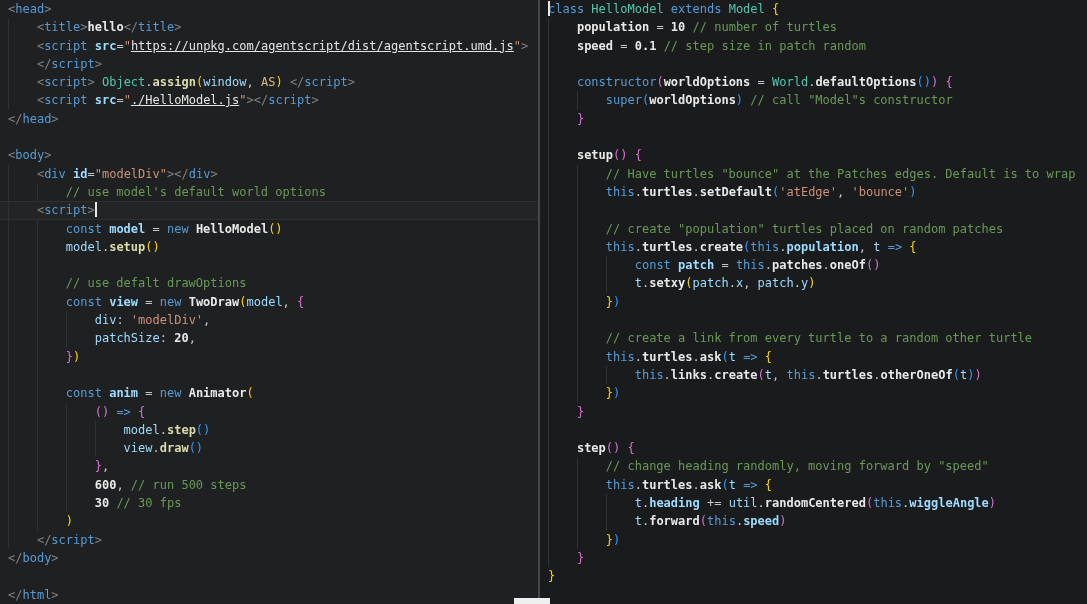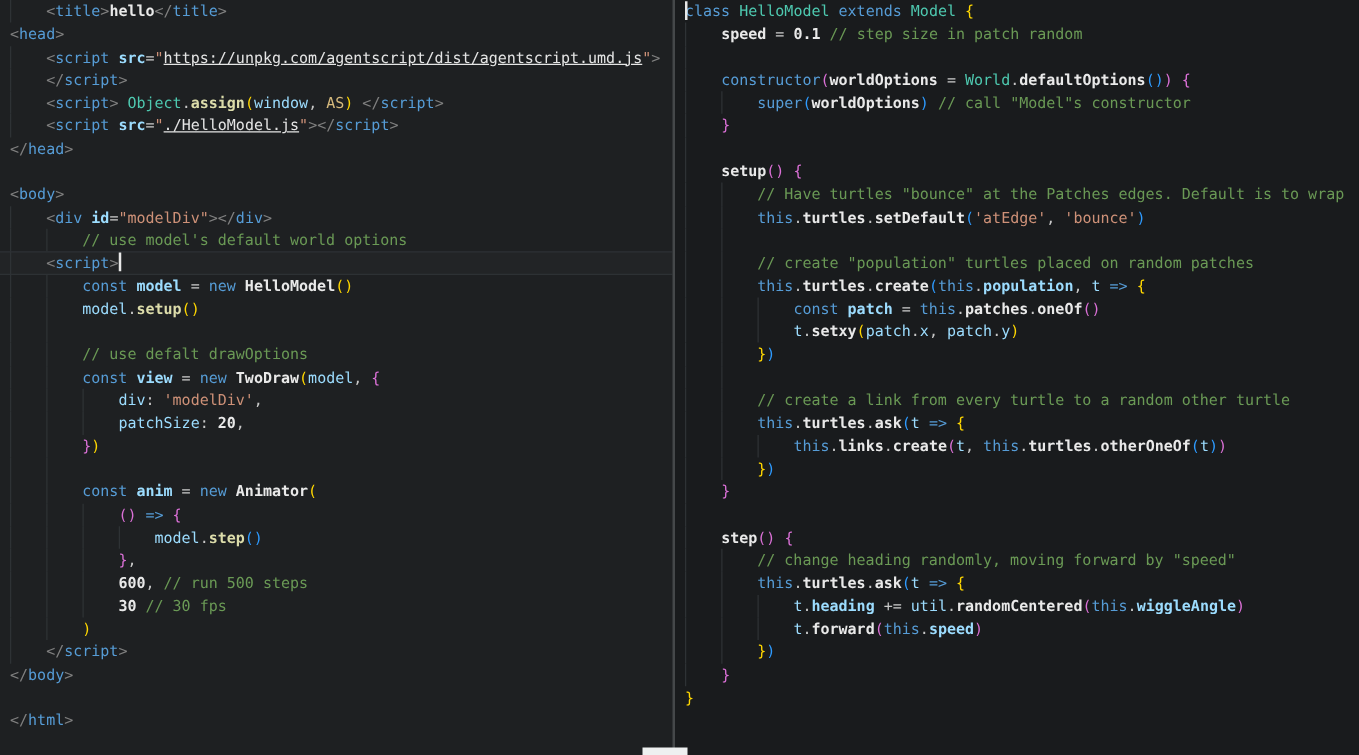--- a/index.html
+++ b/index.html
@@ -48,22 +48,22 @@
   .tk-b3{color:#2e9bff}
   .hbar{
     position:absolute;left:514px;top:598px;width:36px;height:6px;
     background:#eef0f0;z-index:6;
   }
 </style>
 </head>
 <body>
 
 <div class="editor left">
+    <div class="line"><span class="tk-g">&lt;</span><span class="tk-tag">head</span><span class="tk-g">&gt;</span></div>
     <div class="line"><i class="guide" style="left: calc(0ch + 8px);"></i><span class="tk-p">    </span><span class="tk-g">&lt;</span><span class="tk-tag">title</span><span class="tk-g">&gt;</span><span class="tk-w">hello</span><span class="tk-g">&lt;/</span><span class="tk-tag">title</span><span class="tk-g">&gt;</span></div>
-    <div class="line"><span class="tk-g">&lt;</span><span class="tk-tag">head</span><span class="tk-g">&gt;</span></div>
     <div class="line"><i class="guide" style="left: calc(0ch + 8px);"></i><span class="tk-p">    </span><span class="tk-g">&lt;</span><span class="tk-tag">script</span><span class="tk-p"> </span><span class="tk-attr">src</span><span class="tk-p">=</span><span class="tk-str">"</span><span class="tk-lnk">https://unpkg.com/agentscript/dist/agentscript.umd.js</span><span class="tk-str">"</span><span class="tk-g">&gt;</span></div>
     <div class="line"><i class="guide" style="left: calc(0ch + 8px);"></i><span class="tk-p">    </span><span class="tk-g">&lt;/</span><span class="tk-tag">script</span><span class="tk-g">&gt;</span></div>
     <div class="line"><i class="guide" style="left: calc(0ch + 8px);"></i><span class="tk-p">    </span><span class="tk-g">&lt;</span><span class="tk-tag">script</span><span class="tk-g">&gt;</span><span class="tk-p"> </span><span class="tk-cls">Object</span><span class="tk-p">.</span><span class="tk-fn">assign</span><span class="tk-b1">(</span><span class="tk-v">window</span><span class="tk-p">, </span><span class="tk-orng">AS</span><span class="tk-b1">)</span><span class="tk-p"> </span><span class="tk-g">&lt;/</span><span class="tk-tag">script</span><span class="tk-g">&gt;</span></div>
     <div class="line"><i class="guide" style="left: calc(0ch + 8px);"></i><span class="tk-p">    </span><span class="tk-g">&lt;</span><span class="tk-tag">script</span><span class="tk-p"> </span><span class="tk-attr">src</span><span class="tk-p">=</span><span class="tk-str">"</span><span class="tk-lnk">./HelloModel.js</span><span class="tk-str">"</span><span class="tk-g">&gt;&lt;/</span><span class="tk-tag">script</span><span class="tk-g">&gt;</span></div>
     <div class="line"><span class="tk-g">&lt;/</span><span class="tk-tag">head</span><span class="tk-g">&gt;</span></div>
     <div class="line"></div>
     <div class="line"><span class="tk-g">&lt;</span><span class="tk-tag">body</span><span class="tk-g">&gt;</span></div>
     <div class="line"><i class="guide" style="left: calc(0ch + 8px);"></i><span class="tk-p">    </span><span class="tk-g">&lt;</span><span class="tk-tag">div</span><span class="tk-p"> </span><span class="tk-attr">id</span><span class="tk-p">=</span><span class="tk-str">"modelDiv"</span><span class="tk-g">&gt;&lt;/</span><span class="tk-tag">div</span><span class="tk-g">&gt;</span></div>
     <div class="line"><i class="guide" style="left: calc(0ch + 8px);"></i><i class="guide" style="left: calc(4ch + 8px);"></i><span class="tk-p">        </span><span class="tk-cmt">// use model's default world options</span></div>
     <div class="line hl"><i class="guide" style="left: calc(0ch + 8px);"></i><span class="tk-p">    </span><span class="tk-g">&lt;</span><span class="tk-tag">script</span><span class="tk-g">&gt;</span><span class="cursor"></span></div>
@@ -72,32 +72,34 @@
     <div class="line"><i class="guide" style="left: calc(0ch + 8px);"></i><i class="guide" style="left: calc(4ch + 8px);"></i></div>
     <div class="line"><i class="guide" style="left: calc(0ch + 8px);"></i><i class="guide" style="left: calc(4ch + 8px);"></i><span class="tk-p">        </span><span class="tk-cmt">// use defalt drawOptions</span></div>
     <div class="line"><i class="guide" style="left: calc(0ch + 8px);"></i><i class="guide" style="left: calc(4ch + 8px);"></i><span class="tk-p">        </span><span class="tk-kw">const</span><span class="tk-p"> </span><span class="tk-vb">view</span><span class="tk-p"> = </span><span class="tk-kw">new</span><span class="tk-p"> </span><span class="tk-w">TwoDraw</span><span class="tk-b1">(</span><span class="tk-v">model</span><span class="tk-p">, </span><span class="tk-b2">{</span></div>
     <div class="line"><i class="guide" style="left: calc(0ch + 8px);"></i><i class="guide" style="left: calc(4ch + 8px);"></i><i class="guide" style="left: calc(8ch + 8px);"></i><span class="tk-p">            </span><span class="tk-v">div</span><span class="tk-p">: </span><span class="tk-str">'modelDiv'</span><span class="tk-p">,</span></div>
     <div class="line"><i class="guide" style="left: calc(0ch + 8px);"></i><i class="guide" style="left: calc(4ch + 8px);"></i><i class="guide" style="left: calc(8ch + 8px);"></i><span class="tk-p">            </span><span class="tk-v">patchSize</span><span class="tk-p">: </span><span class="tk-w">20</span><span class="tk-p">,</span></div>
     <div class="line"><i class="guide" style="left: calc(0ch + 8px);"></i><i class="guide" style="left: calc(4ch + 8px);"></i><span class="tk-p">        </span><span class="tk-b2">}</span><span class="tk-b1">)</span></div>
     <div class="line"><i class="guide" style="left: calc(0ch + 8px);"></i><i class="guide" style="left: calc(4ch + 8px);"></i></div>
     <div class="line"><i class="guide" style="left: calc(0ch + 8px);"></i><i class="guide" style="left: calc(4ch + 8px);"></i><span class="tk-p">        </span><span class="tk-kw">const</span><span class="tk-p"> </span><span class="tk-vb">anim</span><span class="tk-p"> = </span><span class="tk-kw">new</span><span class="tk-p"> </span><span class="tk-w">Animator</span><span class="tk-b1">(</span></div>
     <div class="line"><i class="guide" style="left: calc(0ch + 8px);"></i><i class="guide" style="left: calc(4ch + 8px);"></i><i class="guide" style="left: calc(8ch + 8px);"></i><span class="tk-p">            </span><span class="tk-b2">()</span><span class="tk-p"> </span><span class="tk-kw">=&gt;</span><span class="tk-p"> </span><span class="tk-b2">{</span></div>
     <div class="line"><i class="guide" style="left: calc(0ch + 8px);"></i><i class="guide" style="left: calc(4ch + 8px);"></i><i class="guide" style="left: calc(8ch + 8px);"></i><i class="guide" style="left: calc(12ch + 8px);"></i><span class="tk-p">                </span><span class="tk-v">model</span><span class="tk-p">.</span><span class="tk-fn">step</span><span class="tk-b3">()</span></div>
+    <div class="line"><i class="guide" style="left: calc(0ch + 8px);"></i><i class="guide" style="left: calc(4ch + 8px);"></i><i class="guide" style="left: calc(8ch + 8px);"></i><i class="guide" style="left: calc(12ch + 8px);"></i><span class="tk-p">                </span><span class="tk-v">view</span><span class="tk-p">.</span><span class="tk-fn">draw</span><span class="tk-b3">()</span></div>
     <div class="line"><i class="guide" style="left: calc(0ch + 8px);"></i><i class="guide" style="left: calc(4ch + 8px);"></i><i class="guide" style="left: calc(8ch + 8px);"></i><span class="tk-p">            </span><span class="tk-b2">}</span><span class="tk-p">,</span></div>
     <div class="line"><i class="guide" style="left: calc(0ch + 8px);"></i><i class="guide" style="left: calc(4ch + 8px);"></i><i class="guide" style="left: calc(8ch + 8px);"></i><span class="tk-p">            </span><span class="tk-w">600</span><span class="tk-p">, </span><span class="tk-cmt">// run 500 steps</span></div>
     <div class="line"><i class="guide" style="left: calc(0ch + 8px);"></i><i class="guide" style="left: calc(4ch + 8px);"></i><i class="guide" style="left: calc(8ch + 8px);"></i><span class="tk-p">            </span><span class="tk-w">30</span><span class="tk-p"> </span><span class="tk-cmt">// 30 fps</span></div>
     <div class="line"><i class="guide" style="left: calc(0ch + 8px);"></i><i class="guide" style="left: calc(4ch + 8px);"></i><span class="tk-p">        </span><span class="tk-b1">)</span></div>
     <div class="line"><i class="guide" style="left: calc(0ch + 8px);"></i><span class="tk-p">    </span><span class="tk-g">&lt;/</span><span class="tk-tag">script</span><span class="tk-g">&gt;</span></div>
     <div class="line"><span class="tk-g">&lt;/</span><span class="tk-tag">body</span><span class="tk-g">&gt;</span></div>
     <div class="line"></div>
     <div class="line"><span class="tk-g">&lt;/</span><span class="tk-tag">html</span><span class="tk-g">&gt;</span></div>
   </div>
 <div class="divider"></div>
 <div class="editor right">
     <div class="line"><span class="cursor"></span><span class="tk-kw">class</span><span class="tk-p"> </span><span class="tk-cls">HelloModel</span><span class="tk-p"> </span><span class="tk-kw">extends</span><span class="tk-p"> </span><span class="tk-cls">Model</span><span class="tk-p"> </span><span class="tk-b1">{</span></div>
+    <div class="line"><i class="guide" style="left: calc(0ch + 8px);"></i><span class="tk-p">    </span><span class="tk-w">population</span><span class="tk-p"> = </span><span class="tk-w">10</span><span class="tk-p"> </span><span class="tk-cmt">// number of turtles</span></div>
     <div class="line"><i class="guide" style="left: calc(0ch + 8px);"></i><span class="tk-p">    </span><span class="tk-w">speed</span><span class="tk-p"> = </span><span class="tk-w">0.1</span><span class="tk-p"> </span><span class="tk-cmt">// step size in patch random</span></div>
     <div class="line"><i class="guide" style="left: calc(0ch + 8px);"></i></div>
     <div class="line"><i class="guide" style="left: calc(0ch + 8px);"></i><span class="tk-p">    </span><span class="tk-kw">constructor</span><span class="tk-b2">(</span><span class="tk-w">worldOptions</span><span class="tk-p"> = </span><span class="tk-cls">World</span><span class="tk-p">.</span><span class="tk-w">defaultOptions</span><span class="tk-b3">()</span><span class="tk-b2">)</span><span class="tk-p"> </span><span class="tk-b2">{</span></div>
     <div class="line"><i class="guide" style="left: calc(0ch + 8px);"></i><i class="guide" style="left: calc(4ch + 8px);"></i><span class="tk-p">        </span><span class="tk-kw">super</span><span class="tk-b3">(</span><span class="tk-w">worldOptions</span><span class="tk-b3">)</span><span class="tk-p"> </span><span class="tk-cmt">// call "Model"s constructor</span></div>
     <div class="line"><i class="guide" style="left: calc(0ch + 8px);"></i><span class="tk-p">    </span><span class="tk-b2">}</span></div>
     <div class="line"><i class="guide" style="left: calc(0ch + 8px);"></i></div>
     <div class="line"><i class="guide" style="left: calc(0ch + 8px);"></i><span class="tk-p">    </span><span class="tk-w">setup</span><span class="tk-b2">()</span><span class="tk-p"> </span><span class="tk-b2">{</span></div>
     <div class="line"><i class="guide" style="left: calc(0ch + 8px);"></i><i class="guide" style="left: calc(4ch + 8px);"></i><span class="tk-p">        </span><span class="tk-cmt">// Have turtles "bounce" at the Patches edges. Default is to wrap</span></div>
     <div class="line"><i class="guide" style="left: calc(0ch + 8px);"></i><i class="guide" style="left: calc(4ch + 8px);"></i><span class="tk-p">        </span><span class="tk-kw">this</span><span class="tk-p">.</span><span class="tk-w">turtles</span><span class="tk-p">.</span><span class="tk-w">setDefault</span><span class="tk-b3">(</span><span class="tk-str">'atEdge'</span><span class="tk-p">, </span><span class="tk-str">'bounce'</span><span class="tk-b3">)</span></div>
     <div class="line"><i class="guide" style="left: calc(0ch + 8px);"></i><i class="guide" style="left: calc(4ch + 8px);"></i></div>

